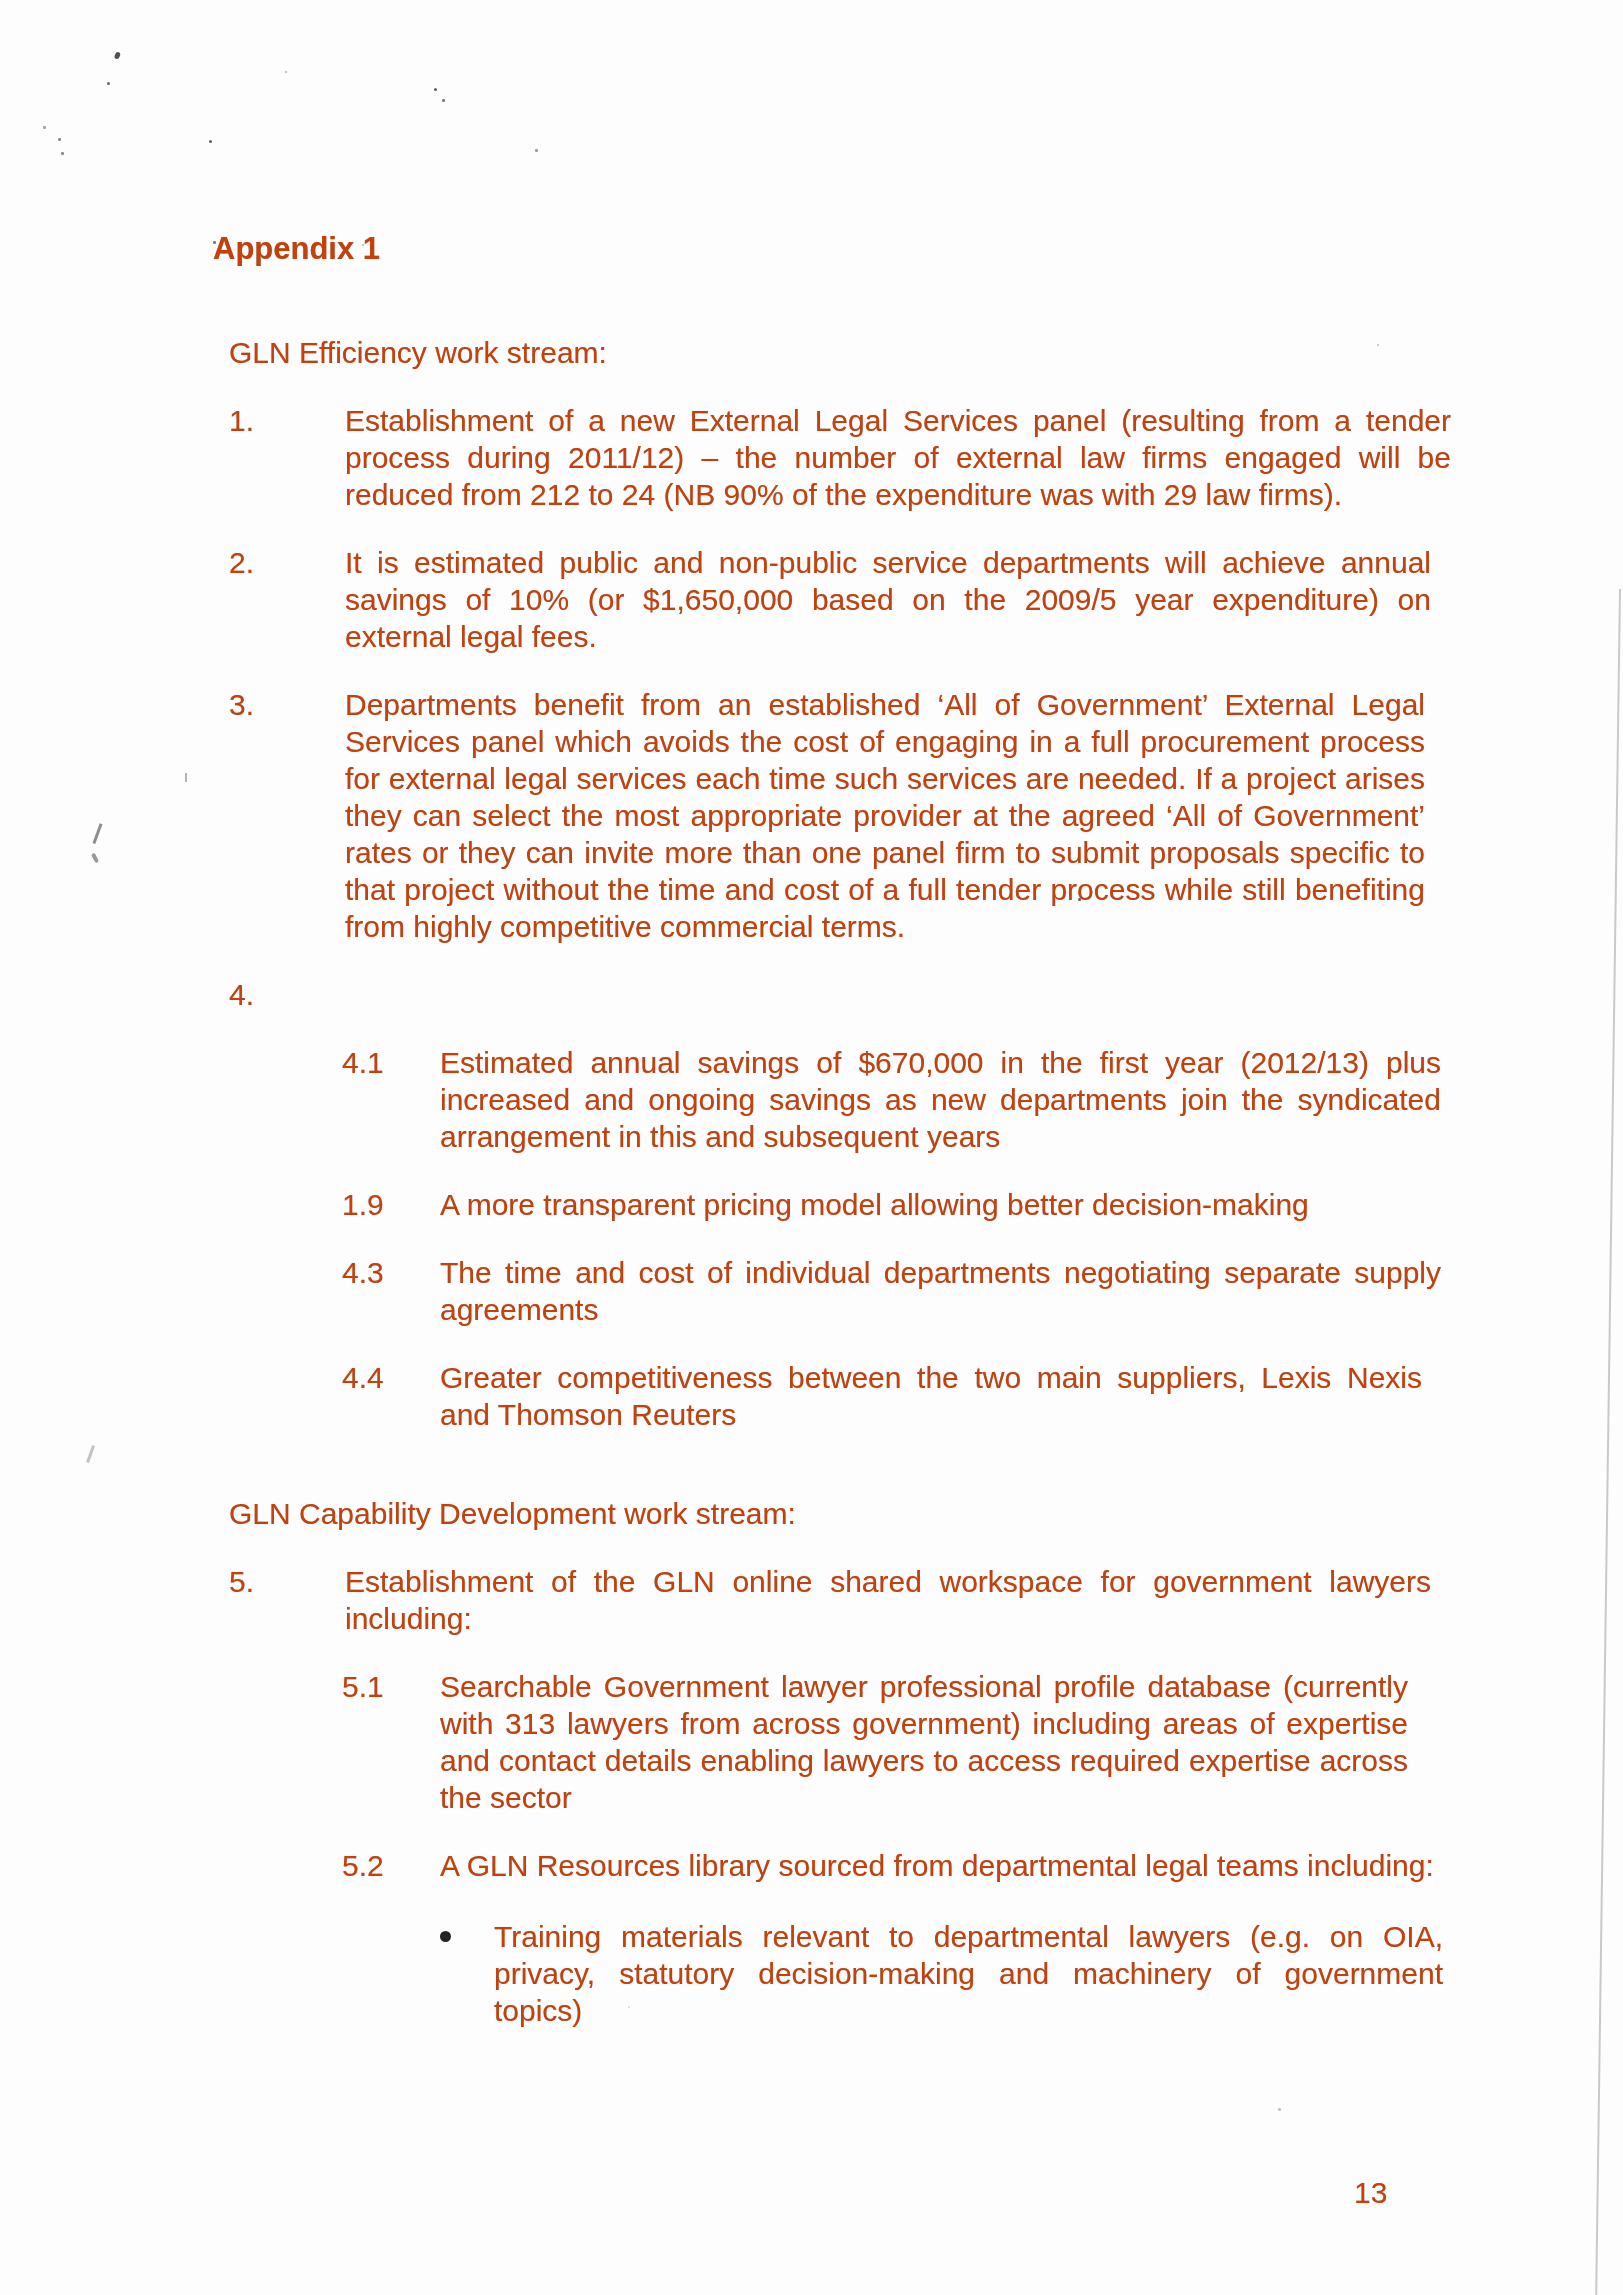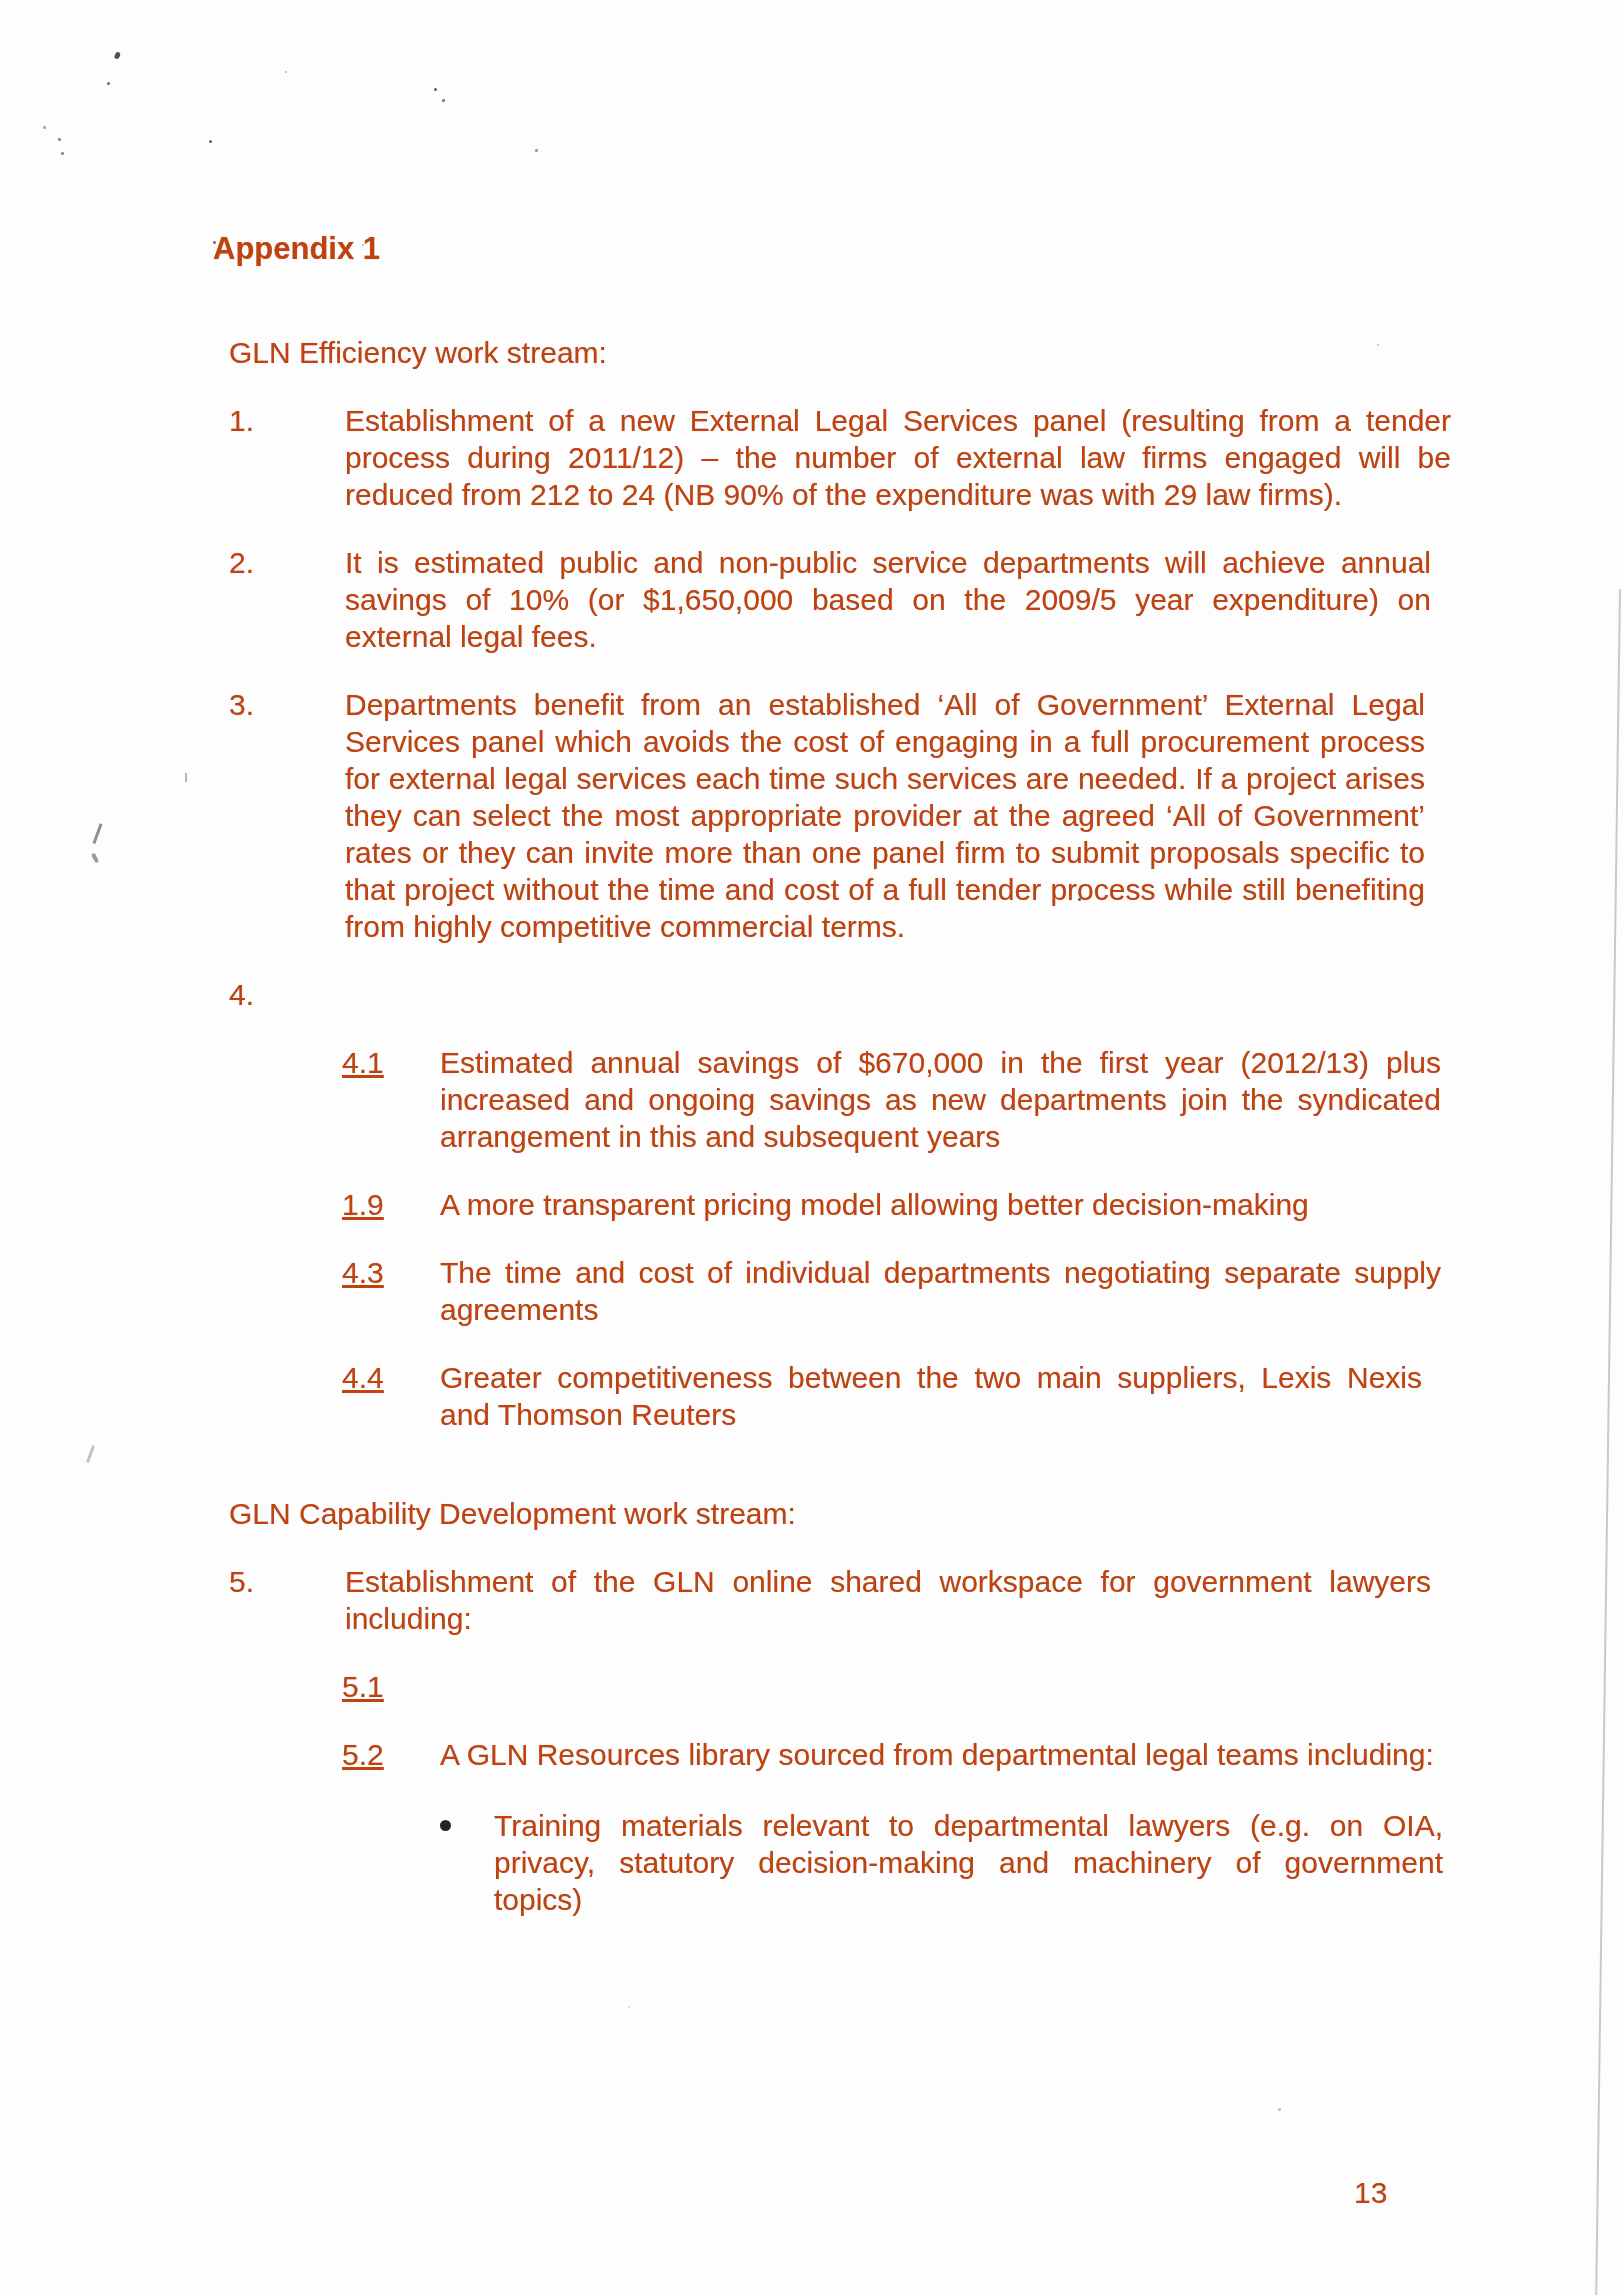--- a/index.html
+++ b/index.html
@@ -24,21 +24,21 @@
   h2.stream-heading {
     margin: 67px 0 0 229px;
     font-size: 30px;
     font-weight: normal;
     line-height: 37px;
   }
   h2.stream-heading.second { margin-top: 62px; }
   .item  { display: flex; margin: 31px 0 0 229px; }
   .item  .num { flex: 0 0 116px; }
   .sub   { display: flex; margin: 31px 0 0 342px; }
-  .sub   .num { flex: 0 0 98px; text-decoration: underline; }
+  .sub   .num { flex: 0 0 98px; }
   .txt   { margin: 0; text-align: justify; }
   .w1690 { width: 1106px; }
   .w1660 { width: 1086px; }
   .w1650 { width: 1080px; }
   .w1530 { width: 1001px; }
   .w1500 { width: 982px; }
   .w1480 { width: 968px; }
   .w1450 { width: 949px; }
   .bullet { display: flex; margin: 34px 0 0 440px; }
   .bullet-dot {
@@ -135,20 +135,21 @@
   <section>
     <h2 class="stream-heading second">GLN Capability Development work stream:</h2>
 
     <div class="item">
       <span class="num">5.</span>
       <p class="txt w1660">Establishment of the GLN online shared workspace for government lawyers including:</p>
     </div>
 
     <div class="sub">
       <span class="num">5.1</span>
+      <p class="txt w1480">Searchable Government lawyer professional profile database (currently with 313 lawyers from across government) including areas of expertise and contact details enabling lawyers to access required expertise across the sector</p>
     </div>
 
     <div class="sub">
       <span class="num">5.2</span>
       <p class="txt w1530">A GLN Resources library sourced from departmental legal teams including:</p>
     </div>
 
     <div class="bullet">
       <span class="bullet-dot"></span>
       <p class="txt w1450">Training materials relevant to departmental lawyers (e.g. on OIA, privacy, statutory decision-making and machinery of government topics)</p>

